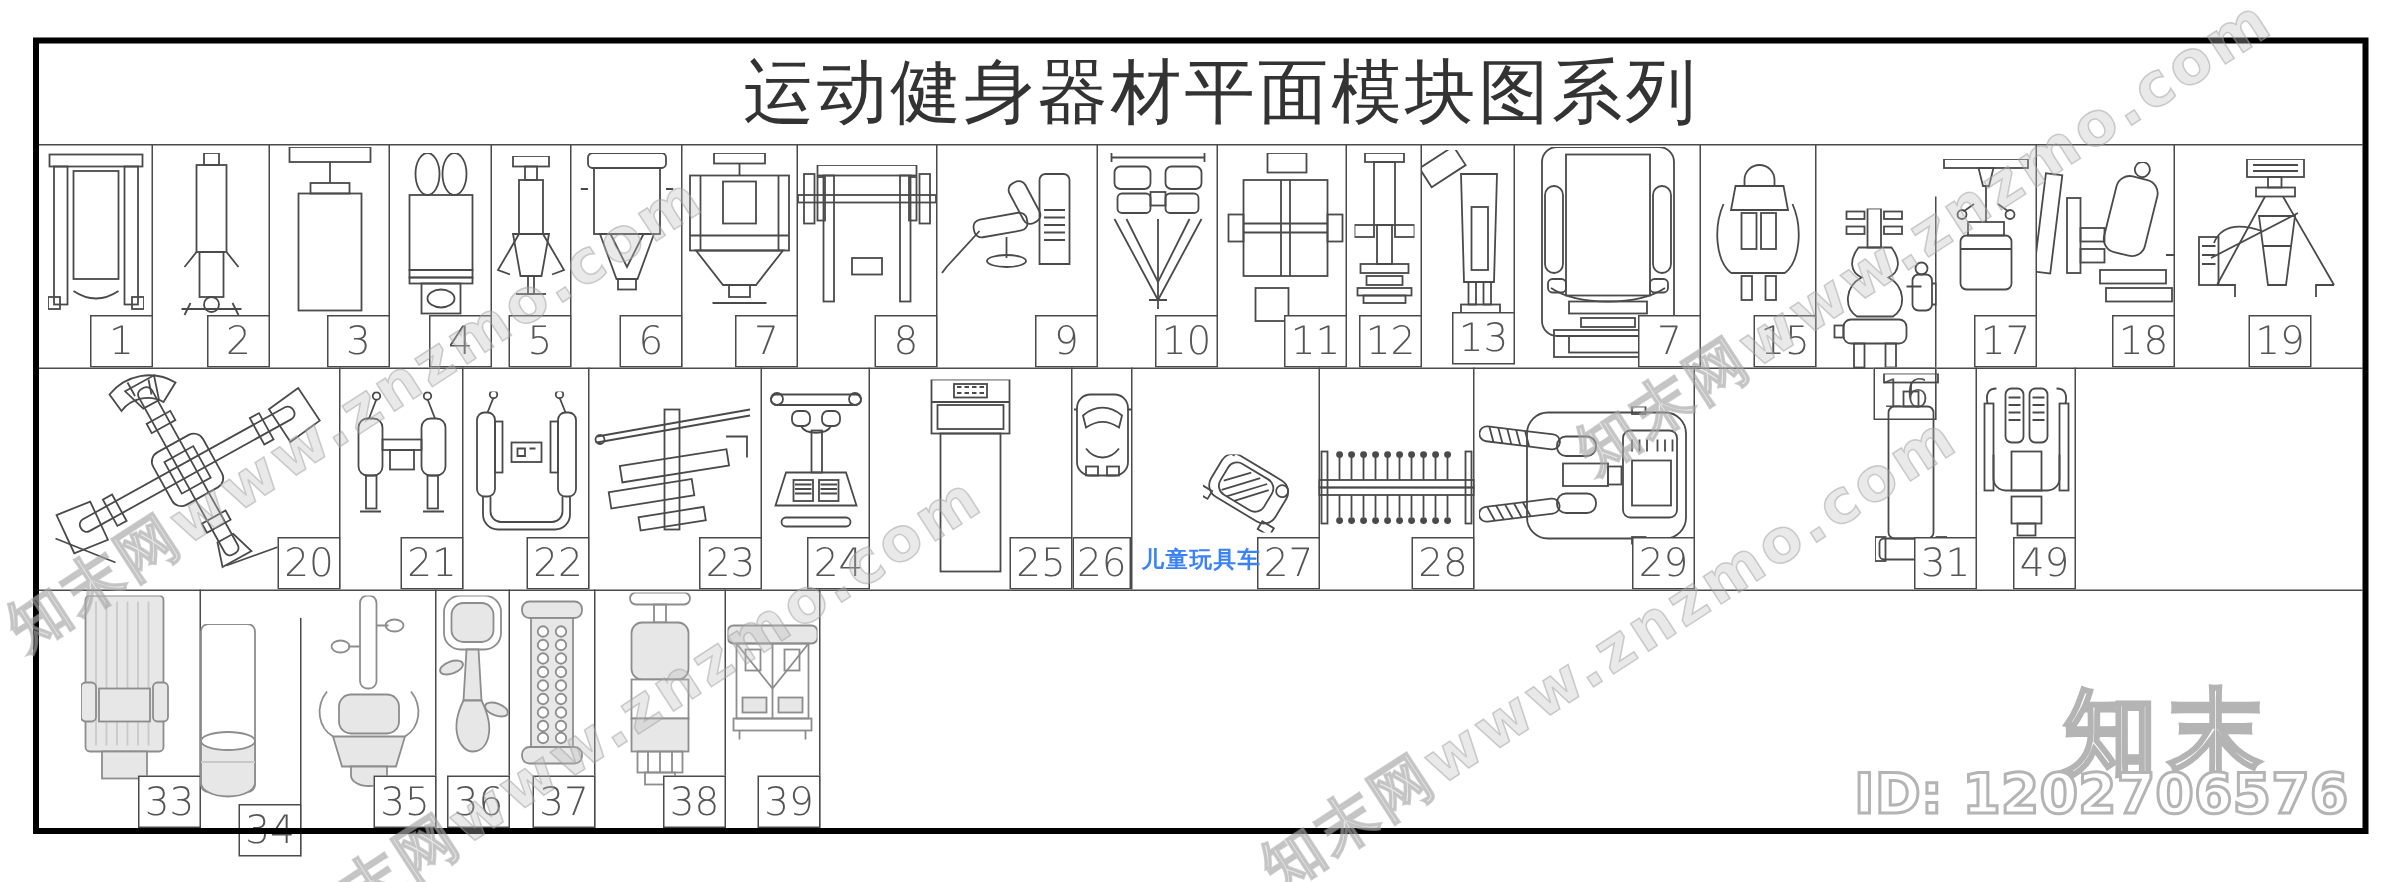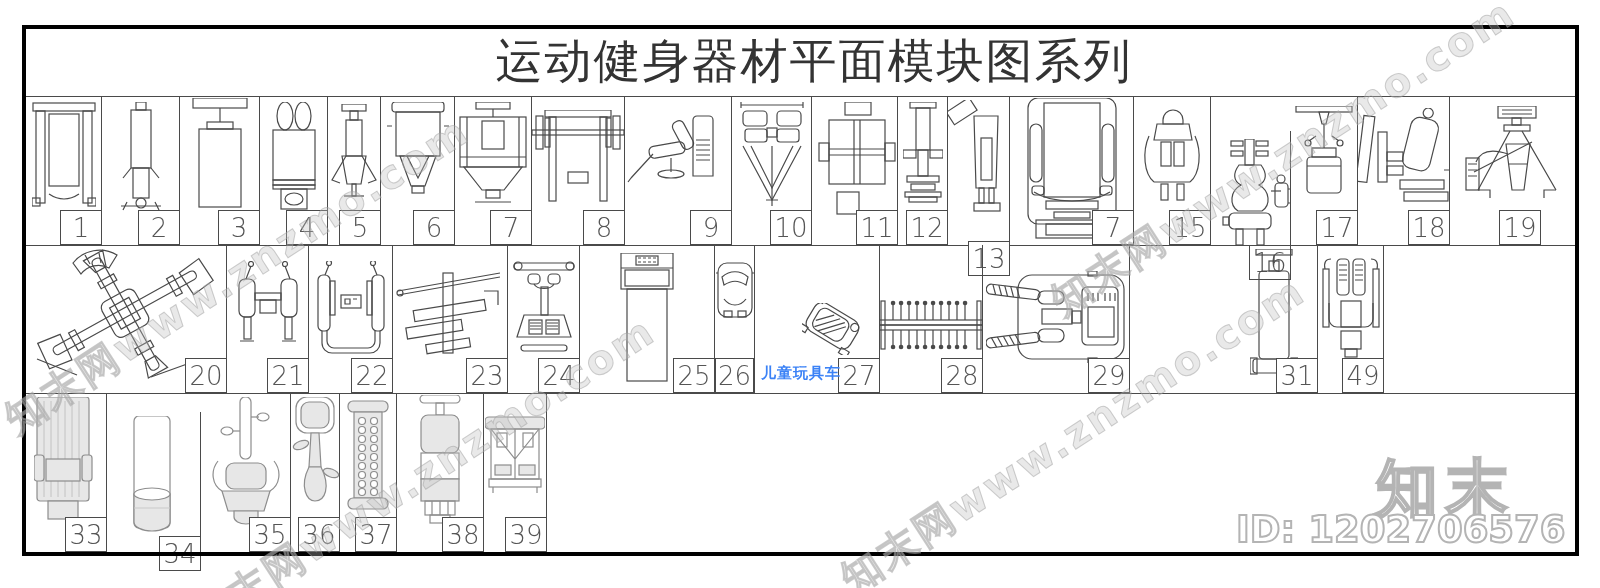--- a/index.html
+++ b/index.html
@@ -206,21 +206,21 @@
         <rect x="27" y="48" width="13" height="8"></rect>
       <rect x="15" y="48" width="10" height="26"></rect>
         <rect x="4" y="74" width="32" height="6"></rect>
       <rect x="8" y="82" width="24" height="6"></rect>
         <rect x="2" y="90" width="36" height="5"></rect>
         <rect x="6" y="95" width="28" height="5"></rect>
       </svg>
     <div class="nb">12</div>
   </div>
 
-  <div class="cell" style="left:948px;top:96px;width:62px;height:180px;">
+  <div class="cell" style="left:948px;top:96px;width:62px;height:147px;">
     <svg class="m" style="top:4px" width="62" height="114" viewBox="0 0 62 114">
       <rect x="0" y="4" width="27" height="15" transform="rotate(-33 13 11)"></rect>
       <path d="M26,16 H50 L48,88 H28 Z"></path>
         <rect x="33" y="38" width="11" height="42"></rect>
       <rect x="31" y="88" width="5" height="15"></rect>
         <rect x="41" y="88" width="5" height="15"></rect>
       <rect x="26" y="103" width="26" height="8"></rect>
       </svg>
     <div class="nb">13</div>
   </div>
@@ -518,21 +518,21 @@
       <rect x="32" y="2" width="12" height="36" rx="4"></rect>
         <path d="M34,8 h8 M34,13 h8 M34,18 h8 M34,23 h8"></path>
       <path d="M8,46 v16 a8,8 0 0 0 8,8 h28 a8,8 0 0 0 8,-8 V46"></path>
       <rect x="20" y="44" width="20" height="26"></rect>
         <rect x="20" y="74" width="20" height="18"></rect>
       <rect x="24" y="92" width="12" height="8"></rect>
       </svg>
     <div class="nb">49</div>
   </div>
 
-  <div class="cell" style="left:26px;top:393px;width:81px;height:159px;">
+  <div class="cell" style="left:38px;top:393px;width:96px;height:159px;">
     <svg class="m r3" style="top:4px" width="64" height="126" viewBox="0 0 64 126">
       <rect class="g" x="3" y="0" width="52" height="104" rx="3"></rect>
       <path class="thin" d="M10,4 V100 M17,4 V100 M24,4 V100 M31,4 V100 M38,4 V100 M45,4 V100"></path>
       <rect class="g" x="0" y="58" width="10" height="26" rx="3"></rect>
         <rect class="g" x="48" y="58" width="10" height="26" rx="3"></rect>
       <rect class="g" x="12" y="62" width="34" height="22"></rect>
         <rect class="g" x="14" y="104" width="30" height="18"></rect>
       </svg>
     <div class="nb">33</div>
   </div>

